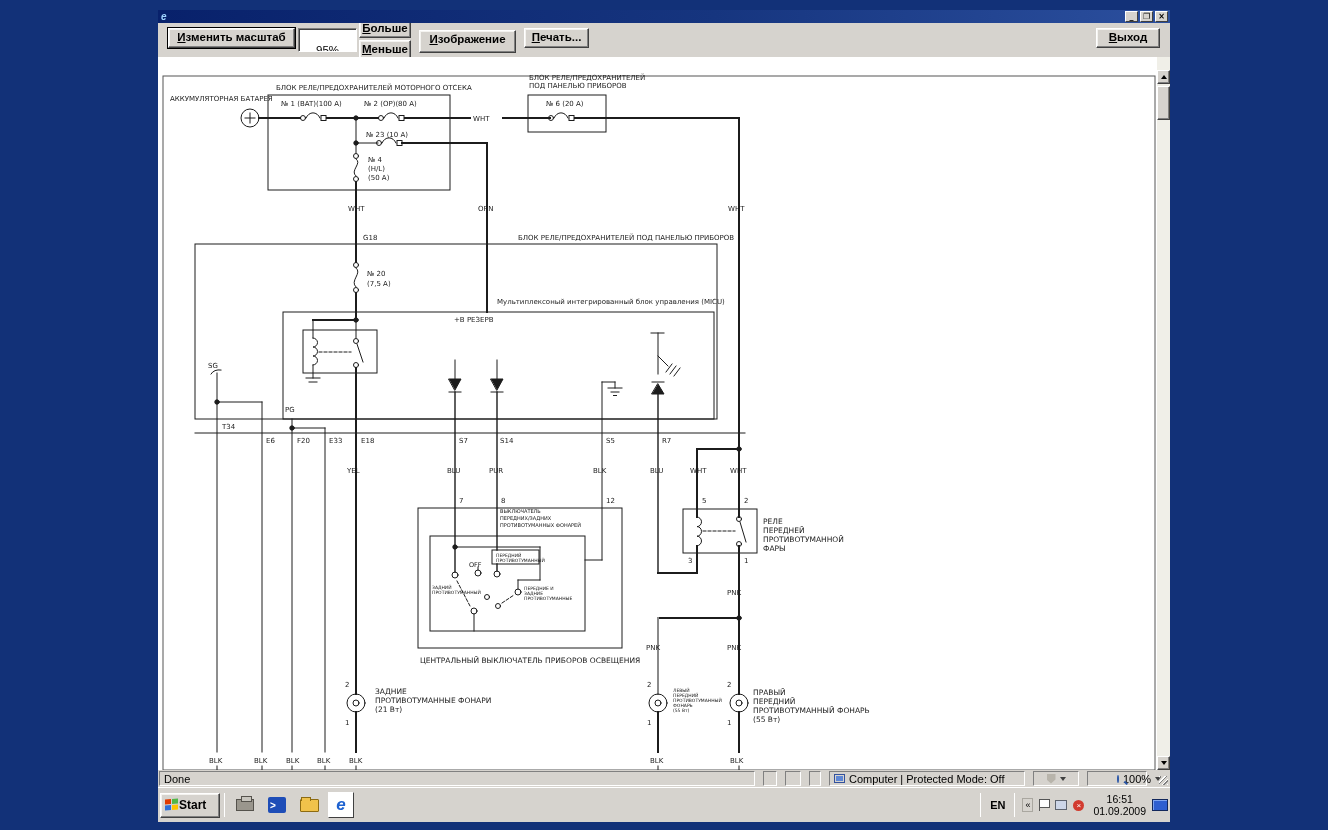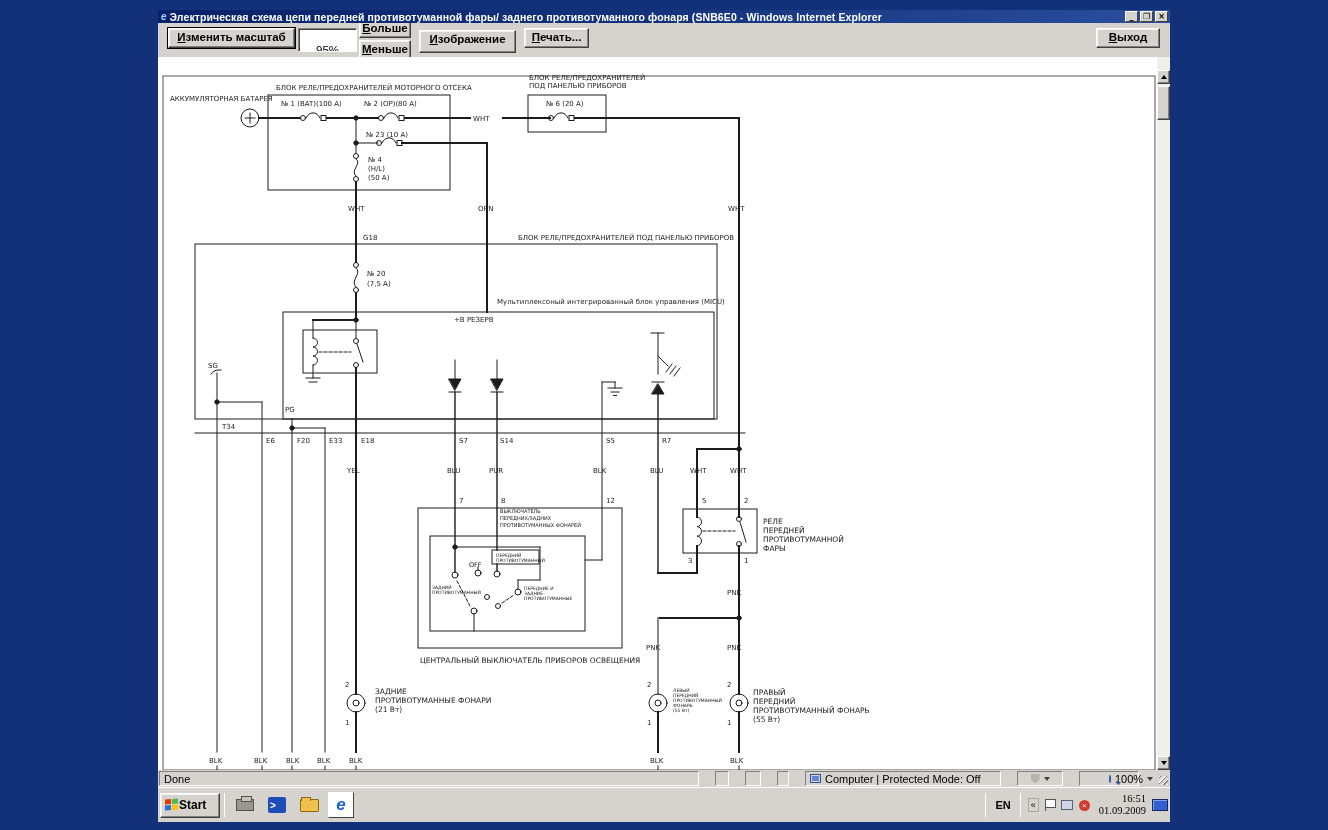--- a/index.html
+++ b/index.html
@@ -33,21 +33,21 @@
   .scrollbar{position:absolute;right:0;top:0;width:13px;height:713px;background:#f0efe8;}
   .sb-btn{position:absolute;left:0;width:13px;height:14px;background:#d6d3ce;
     border:1px solid;border-color:#fff #404040 #404040 #fff;box-shadow:inset -1px -1px 0 #808080;}
   .sb-btn .tri{position:absolute;left:3px;width:0;height:0;border-left:3px solid transparent;border-right:3px solid transparent;}
   .tri-up{top:4px;border-bottom:4px solid #000;}
   .tri-dn{top:4px;border-top:4px solid #000;}
   .sb-thumb{position:absolute;left:0;top:15px;width:13px;height:34px;background:#d6d3ce;
     border:1px solid;border-color:#fff #404040 #404040 #fff;box-shadow:inset -1px -1px 0 #808080;}
   
   .statusbar{position:absolute;left:0;top:760px;width:1012px;height:17px;background:#d6d3ce;
-    display:flex;align-items:stretch;padding:1px 1px;font-size:11px;gap:16px;}
+    display:flex;align-items:stretch;padding:1px 1px;font-size:11px;gap:8px;}
   .pane{border:1px solid;border-color:#808080 #fff #fff #808080;padding:1px 4px;white-space:nowrap;
     display:flex;align-items:center;gap:4px;}
   .pane-done{flex:1 1 auto;}
   .pane-sm1{width:14px;}.pane-sm2{width:16px;}.pane-sm3{width:12px;}
   .pane-zone{width:196px;}
   .pane-shield{width:46px;justify-content:center;}
   .pane-zoom{width:60px;justify-content:center;padding-left:48px;}
   .mini-monitor{width:11px;height:9px;background:#d6d3ce;border:1px solid #33519c;position:relative;}
   .mini-monitor::after{content:"";position:absolute;left:1px;top:1px;right:1px;bottom:1px;background:#5e87d6;}
   .dd-arrow{width:0;height:0;border-left:3px solid transparent;border-right:3px solid transparent;border-top:4px solid #404040;}
@@ -78,31 +78,30 @@
   .ico-ie{color:#1e62d0;font-size:17px;font-weight:bold;font-style:italic;line-height:16px;}
   .tray{margin-left:auto;display:flex;align-items:center;height:28px;}
   .lang{font-size:11px;font-weight:bold;padding:2px 5px;}
   .tray-ico{margin:0 3px;font-size:11px;line-height:11px;}
   .chev{font-size:9px;border:1px solid #aaa7a0;background:#d6d3ce;padding:0 2px;height:14px;line-height:12px;}
   .flag-ico{width:10px;height:12px;position:relative;}
   .flag-ico::before{content:"";position:absolute;left:0;top:0;width:9px;height:7px;background:#fdfdfd;border:1px solid #555;}
   .flag-ico::after{content:"";position:absolute;left:0;top:0;width:1px;height:12px;background:#555;}
   .net-ico{width:12px;height:10px;background:#cdd6e8;border:1px solid #5d636e;}
   .mute-ico{width:11px;height:11px;border-radius:50%;background:#d23b2f;color:#fff;font-size:8px;line-height:11px;text-align:center;}
-  .clock{font-size:10.5px;text-align:right;line-height:12px;margin:0 6px;white-space:nowrap;font-family:Liberation Serif, serif;}
+  .clock{font-size:10.5px;text-align:center;line-height:12px;margin:0 6px;white-space:nowrap;}
   .showdesk{width:16px;height:12px;background:#2f5fd0;border:1px solid #12275c;box-shadow:inset 1px 1px 0 #7fa4ef;}
 </style>
 </head>
 <body>
 
 <div class="screen">
 
   <div class="titlebar">
     <span class="ie-ico">e</span>
-    <span class="title-text">Электрическая схема цепи передней противотуманной фары/ заднего противотуманного фонаря (SNB6E0 - Windows Internet Explorer</span>
     <span class="tb-btns">
       <span class="tb-btn">_</span>
       <span class="tb-btn">❐</span>
       <span class="tb-btn">×</span>
     </span>
   </div>
 
   <div class="toolbar">
     <div class="btn btn-default" style="left:10px;top:5px;width:127px;height:20px;">
         <span>Изменить масштаб</span>

